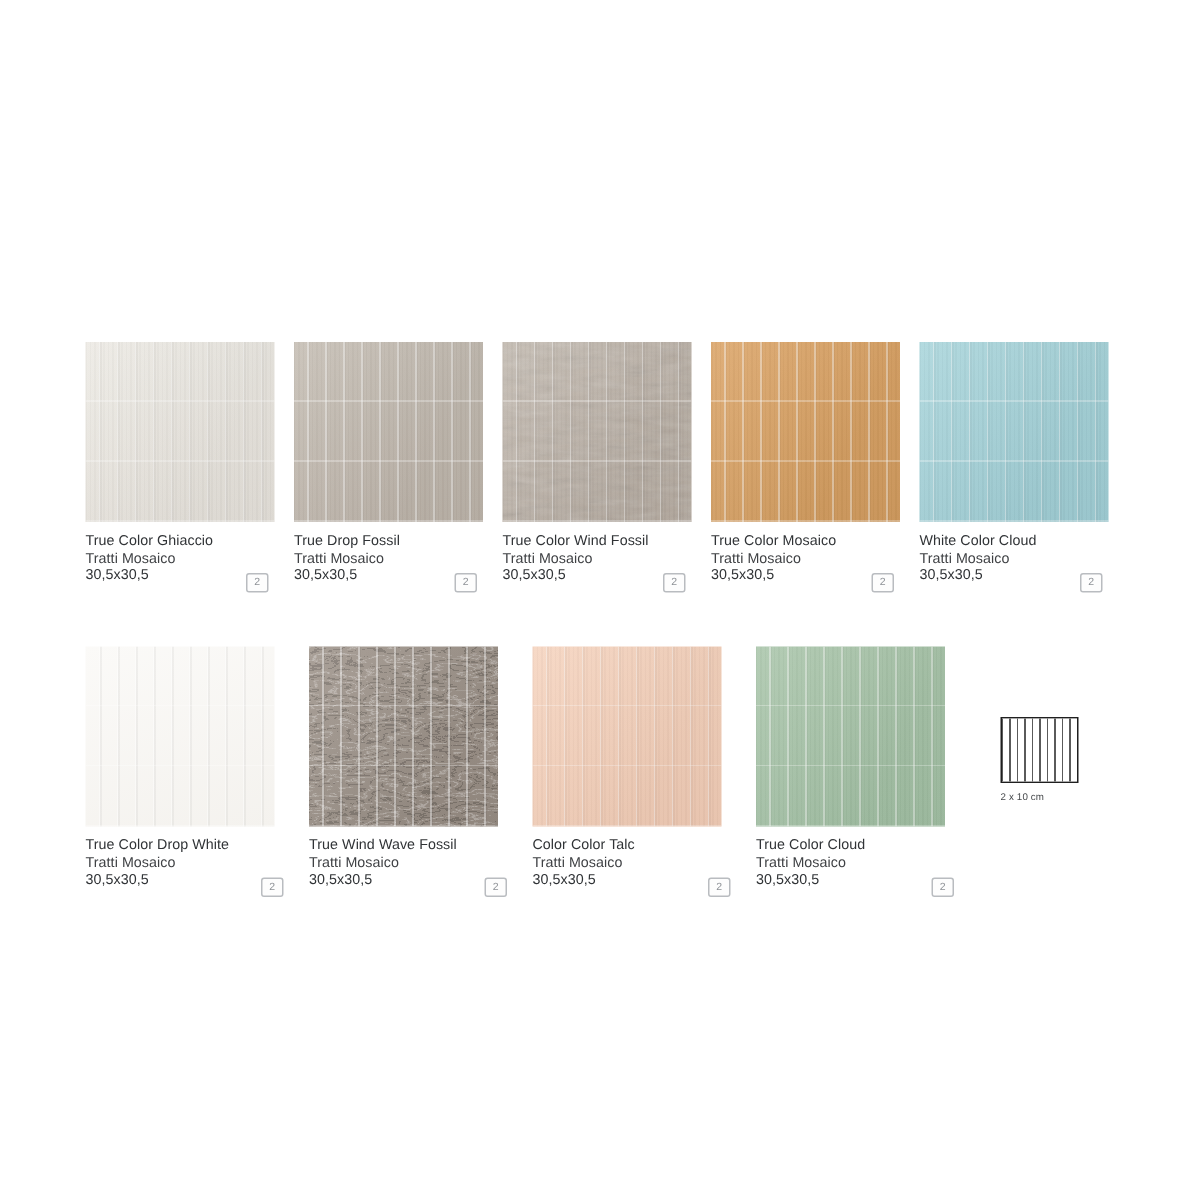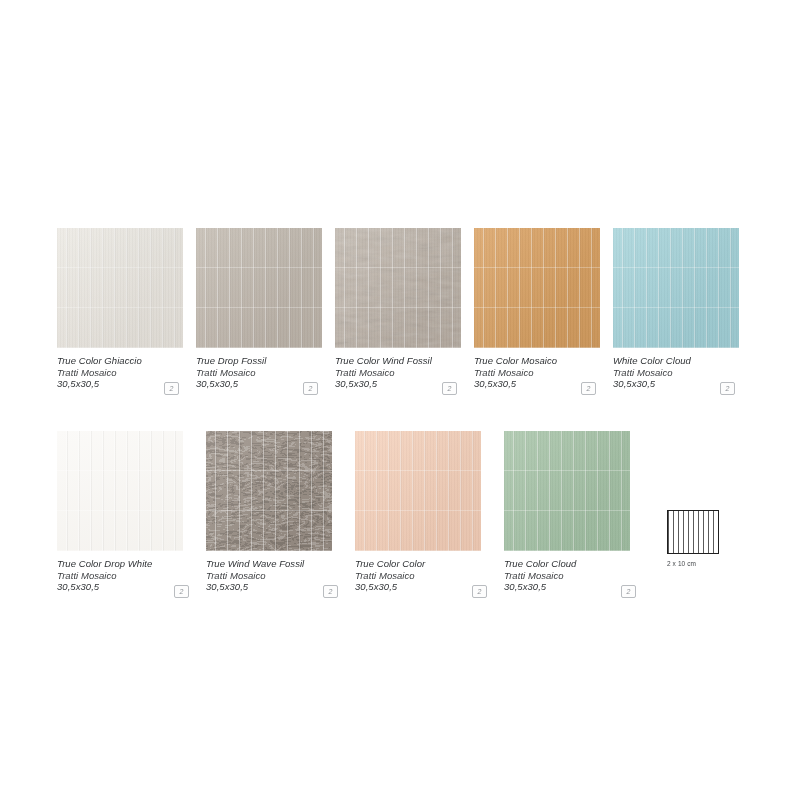--- a/index.html
+++ b/index.html
@@ -19,27 +19,26 @@
     position: absolute;
     left: 57px;
     top: 228px;
     width: 690px;
   }
 
   .grid-row {
     display: flex;
     align-items: flex-start;
   }
-  .grid-row.row-2 { margin-top: 36px; align-items: center; }
+  .grid-row.row-2 { margin-top: 36px; }
 
   .product-card {
     width: 136px;
     margin-right: 13px;
     position: relative;
-    font-style: italic;
   }
 
   
   .swatch {
     width: 126px;
     height: 120px;
     position: relative;
     overflow: hidden;
     background: #e9e6e1;
   }
@@ -321,21 +320,21 @@
     </div>
 
     <div class="product-card">
       <div class="swatch" style="background: linear-gradient(160deg, rgb(246, 212, 191) 0%, rgb(240, 202, 179) 100%);">
         <div class="fine"></div>
         <div class="strips"></div>
         <div class="seams"></div>
         <div class="shade"></div>
       </div>
       <div class="caption">
-        <span class="line name">True Color Color</span>
+        <span class="line name">Color Color Talc</span>
         <span class="line">Tratti Mosaico</span>
         <span class="line size">30,5x30,5</span>
         <span class="badge">2</span>
       </div>
     </div>
 
     <div class="product-card">
       <div class="swatch" style="background: linear-gradient(160deg, rgb(170, 198, 171) 0%, rgb(159, 189, 161) 100%);">
         <div class="fine"></div>
         <div class="strips"></div>

